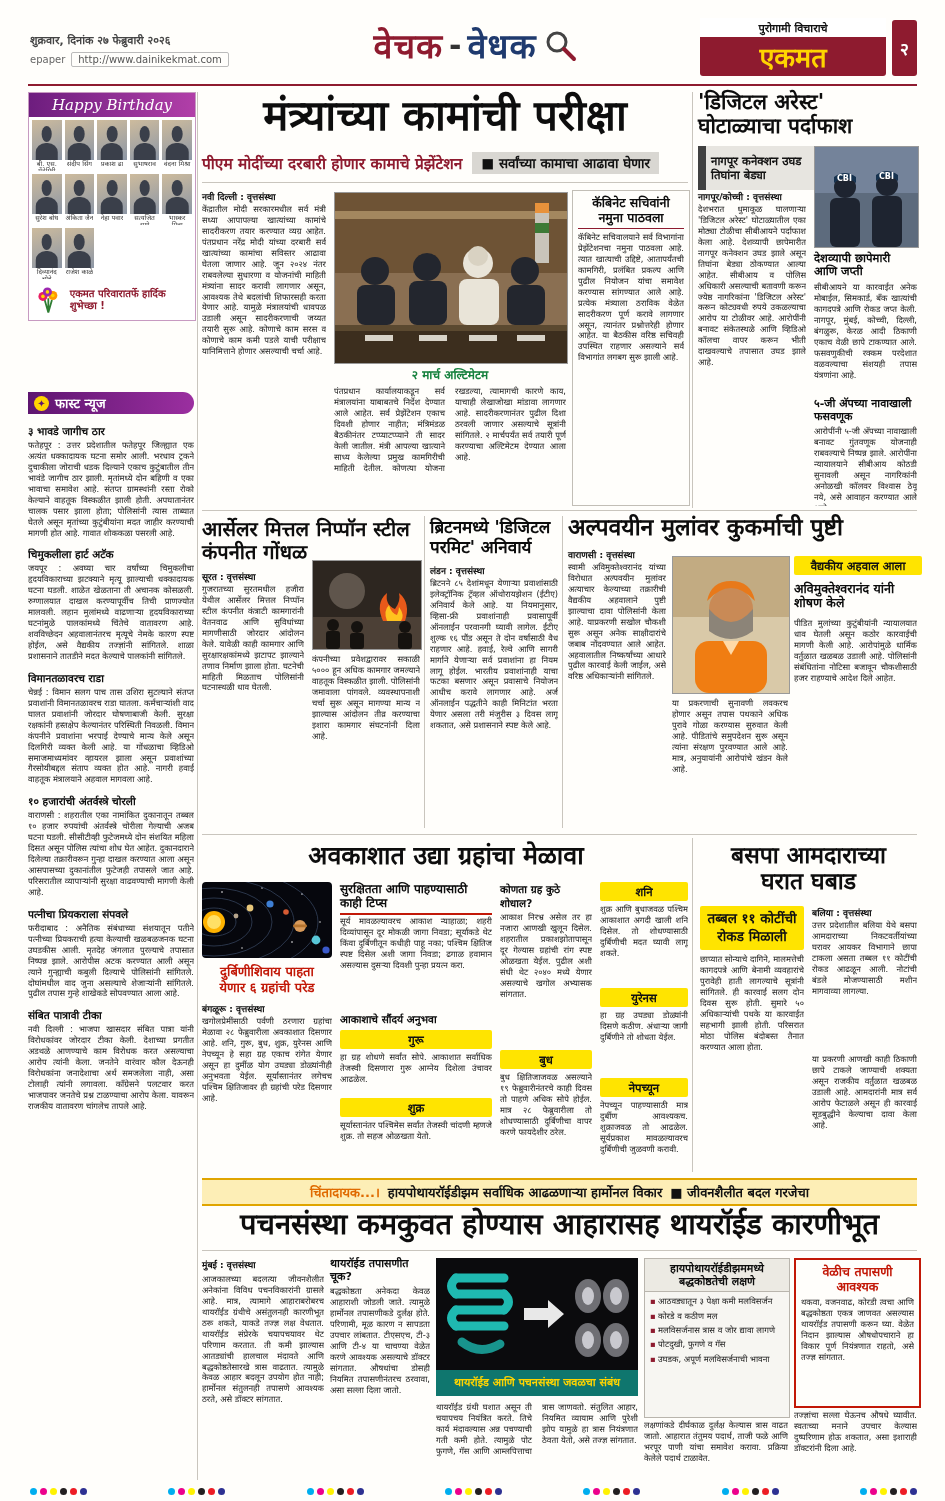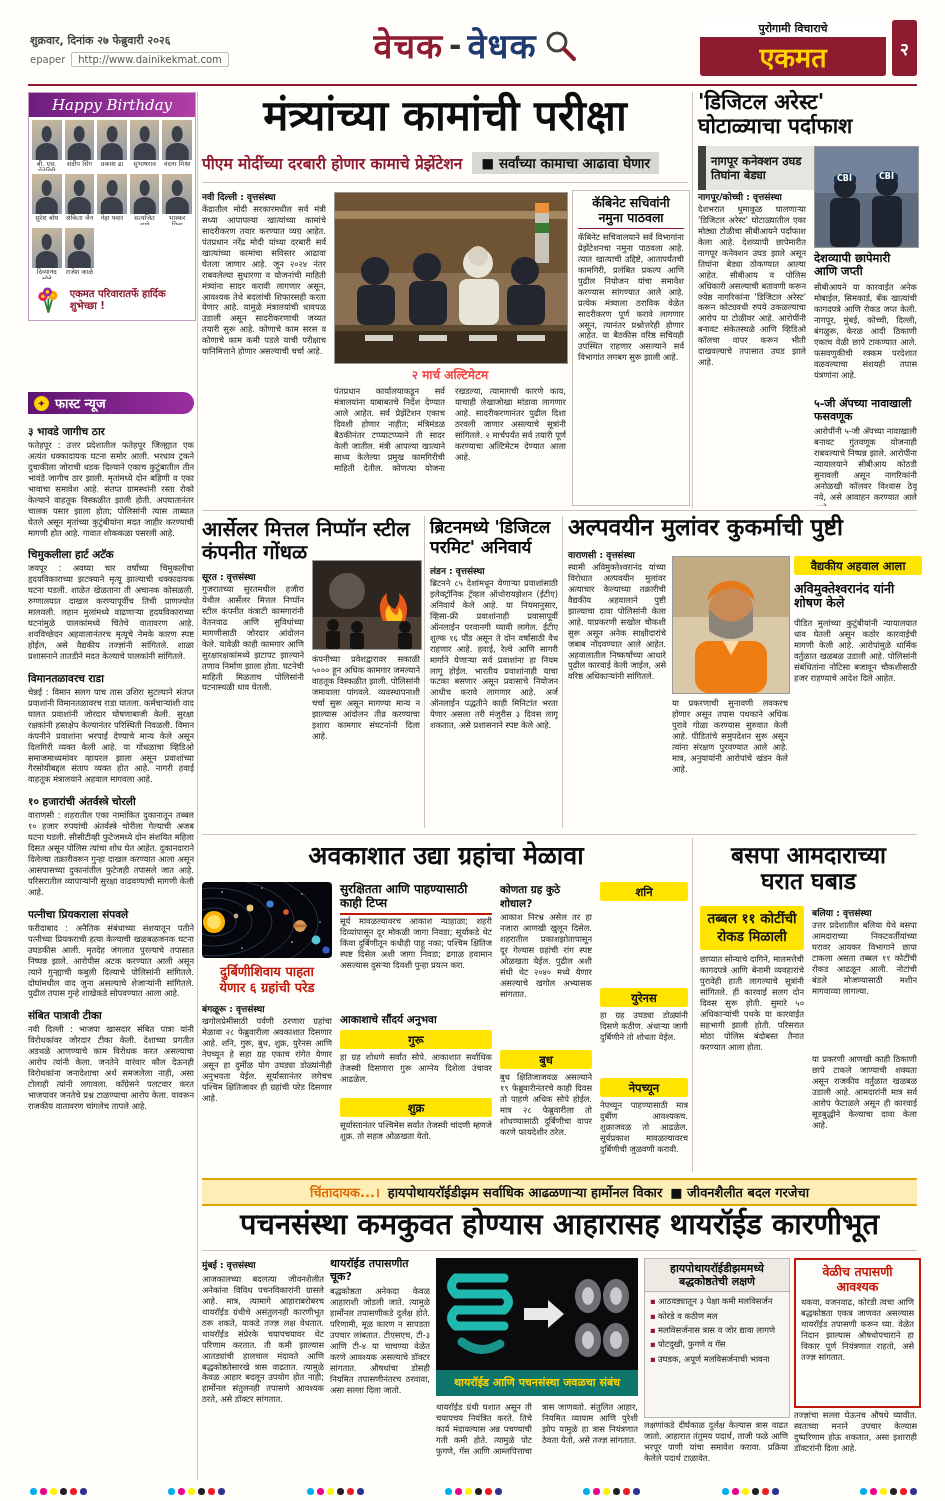--- a/index.html
+++ b/index.html
@@ -41,21 +41,21 @@
            display:flex;align-items:center;gap:6px;padding:2px 6px;border-radius:0 11px 11px 0;}
   .fasticon{width:15px;height:15px;border-radius:50%;background:#ffd400;color:#5e1570;font-size:10px;display:flex;align-items:center;justify-content:center;font-weight:bold;}
   .fnitem{margin-bottom:9px;}
   .fnhead{font-size:10.5px;font-weight:bold;margin-bottom:2px;color:#101010;}
   
   .h-lead{font-size:42px;font-weight:bold;line-height:1.15;color:#0d0d0d;text-align:center;}
   .subrow{display:flex;align-items:center;gap:10px;}
   .subrow .s1{color:#8e1b2f;font-weight:bold;font-size:15.5px;}
   .subrow .s2{background:#d9d7d2;font-weight:bold;font-size:13.5px;padding:2px 9px;color:#111;}
   .h2{font-weight:bold;color:#0d0d0d;line-height:1.15;}
-  .caption{font-weight:bold;color:#ef4444;text-align:center;font-size:12px;}
+  .caption{font-weight:bold;color:#15803d;text-align:center;font-size:12px;}
   .kickbox{background:#e7e5e0;border-left:8px solid #404040;font-weight:bold;font-size:11.5px;line-height:1.25;
            display:flex;flex-direction:column;justify-content:center;padding:3px 5px;color:#111;}
   .cabbox{border:1px solid #c2beb6;padding:4px 5px;}
   .cabhead{font-weight:bold;font-size:12.5px;line-height:1.2;text-align:center;color:#0d0d0d;border-bottom:1px solid #8e1b2f;padding-bottom:3px;margin-bottom:3px;}
   .twocol{column-count:2;column-gap:10px;}
   .redbold{color:#c21807;font-weight:bold;text-align:center;line-height:1.25;}
   .tipshead{font-weight:bold;font-size:12px;line-height:1.2;border-bottom:2px solid #c21807;padding-bottom:2px;color:#0d0d0d;}
   .subbold{font-weight:bold;font-size:10.5px;color:#0d0d0d;}
   .kickerbar{background:#fdeeb6;border-top:2px solid #e0a500;border-bottom:2px solid #e0a500;
              display:flex;align-items:center;justify-content:center;gap:8px;font-size:13px;}
@@ -374,20 +374,21 @@
   <div class="abs body" style="left:340px;top:1052px;width:152px;height:42px;">हा ग्रह शोधणे सर्वांत सोपे. आकाशात सर्वाधिक तेजस्वी दिसणारा गुरू आग्नेय दिशेला उंचावर आढळेल.</div>
   <div class="abs pill" style="left:340px;top:1098px;width:152px;">शुक्र</div>
   <div class="abs body" style="left:340px;top:1120px;width:152px;height:50px;">सूर्यास्तानंतर पश्चिमेस सर्वांत तेजस्वी चांदणी म्हणजे शुक्र. तो सहज ओळखता येतो.</div>
 
   <div class="abs subbold" style="left:500px;top:882px;width:92px;">कोणता ग्रह कुठे शोधाल?</div>
   <div class="abs body" style="left:500px;top:912px;width:92px;height:134px;">आकाश निरभ्र असेल तर हा नजारा आणखी खुलून दिसेल. शहरातील प्रकाशझोतापासून दूर गेल्यास ग्रहांची रांग स्पष्ट ओळखता येईल. पुढील अशी संधी थेट २०४० मध्ये येणार असल्याचे खगोल अभ्यासक सांगतात.</div>
   <div class="abs pill" style="left:500px;top:1050px;width:92px;">बुध</div>
   <div class="abs body" style="left:500px;top:1072px;width:92px;height:98px;">बुध क्षितिजाजवळ असल्याने १९ फेब्रुवारीनंतरचे काही दिवस तो पाहणे अधिक सोपे होईल. मात्र २८ फेब्रुवारीला तो शोधण्यासाठी दुर्बिणीचा वापर करणे फायदेशीर ठरेल.</div>
 
   <div class="abs pill" style="left:600px;top:882px;width:88px;">शनि</div>
+  <div class="abs body" style="left:600px;top:904px;width:88px;height:78px;">शुक्र आणि बुधाजवळ पश्चिम आकाशात अगदी खाली शनि दिसेल. तो शोधण्यासाठी दुर्बिणीची मदत घ्यावी लागू शकते.</div>
   <div class="abs pill" style="left:600px;top:988px;width:88px;">युरेनस</div>
   <div class="abs body" style="left:600px;top:1010px;width:88px;height:62px;">हा ग्रह उघड्या डोळ्यांनी दिसणे कठीण. अंधाऱ्या जागी दुर्बिणीने तो शोधता येईल.</div>
   <div class="abs pill" style="left:600px;top:1078px;width:88px;">नेपच्यून</div>
   <div class="abs body" style="left:600px;top:1100px;width:88px;height:70px;">नेपच्यून पाहण्यासाठी मात्र दुर्बीण आवश्यकच. शुक्राजवळ तो आढळेल. सूर्यप्रकाश मावळल्यावरच दुर्बिणीची जुळवणी करावी.</div>
 
   <div class="vr" style="left:692px;top:838px;height:334px;"></div>
 
   <div class="abs h2 centered" style="left:700px;top:842px;width:217px;font-size:23px;">
     <div>बसपा आमदाराच्या</div>
     <div>घरात घबाड</div>

